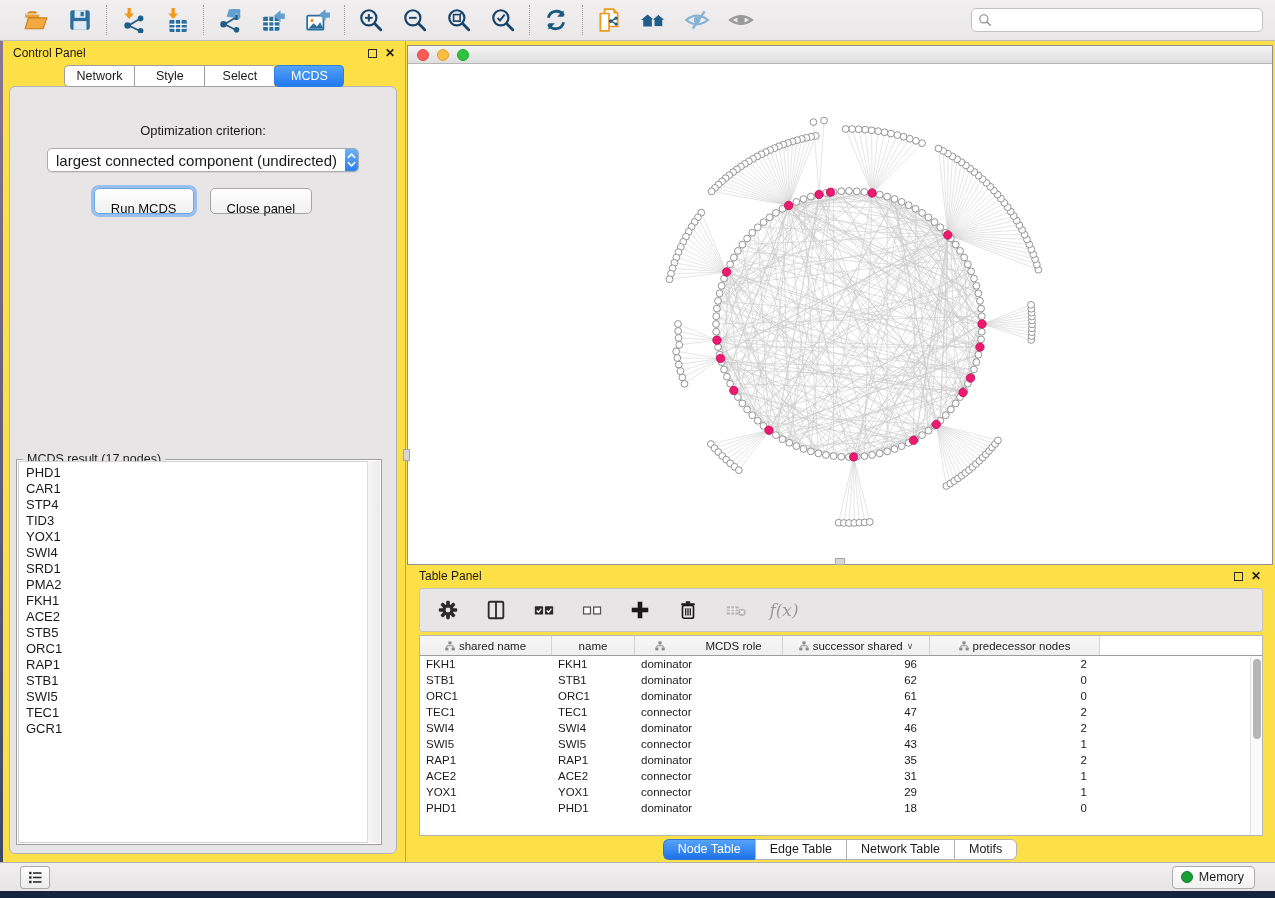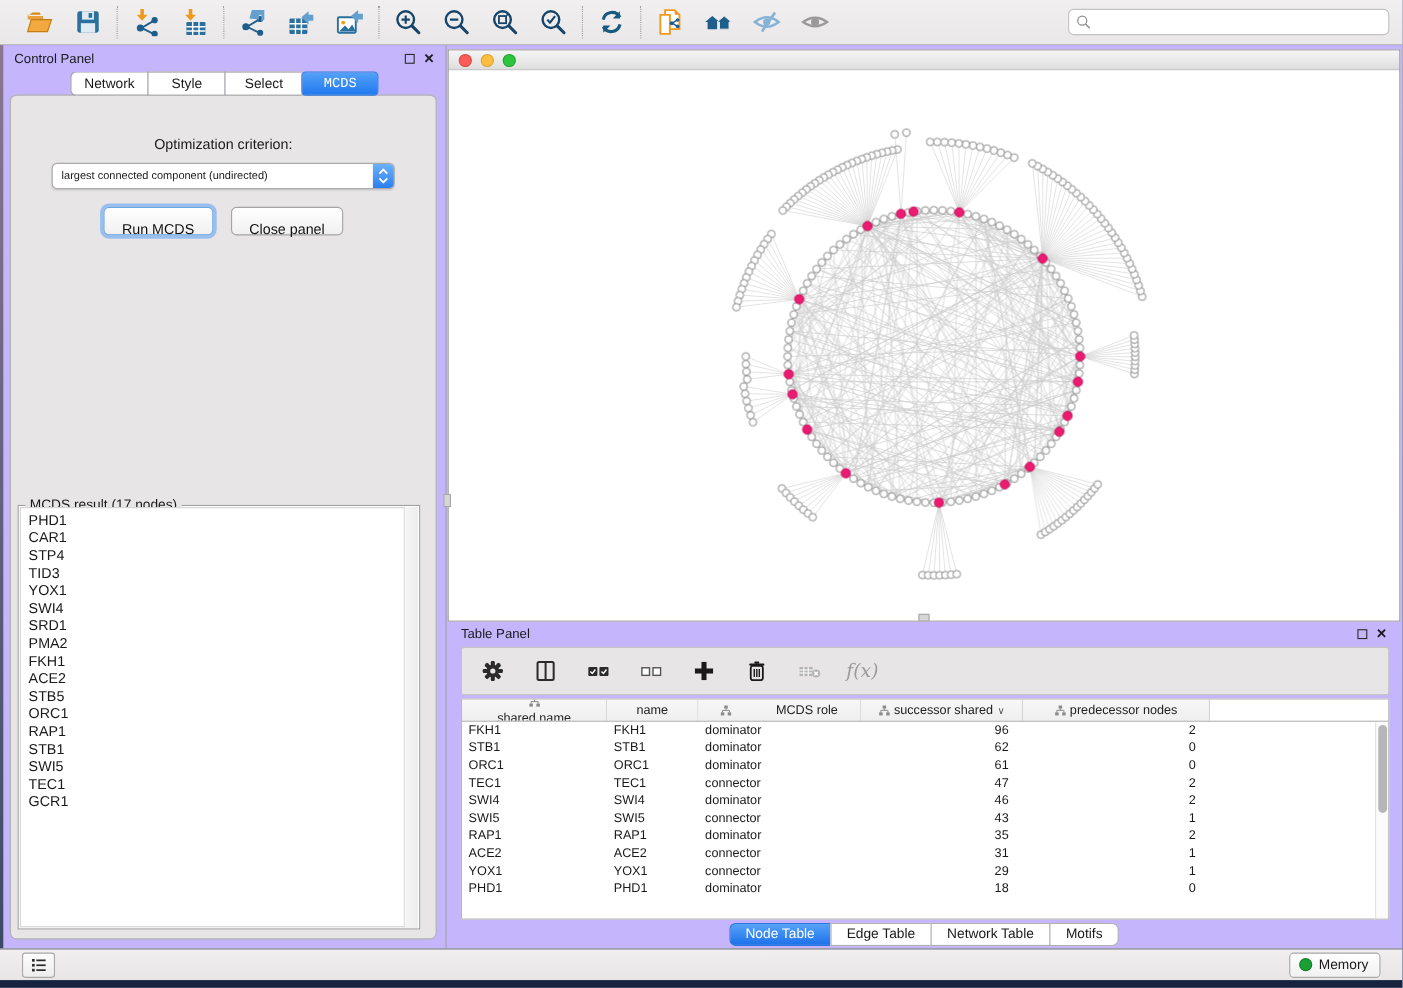--- a/index.html
+++ b/index.html
@@ -18,43 +18,43 @@
   .tb-sep { width:1px; height:30px; border-left:1px dotted #9f9f9f; }
   .tb-btn { width:28px; height:28px; display:flex; align-items:center; justify-content:center; cursor:pointer; }
   .tb-btn svg { width:26px; height:26px; }
   .tb-spacer { flex:1; }
   .searchbox { width:292px; height:24px; background:#fff; border:1px solid #c2c2c2; border-radius:5px;
     display:flex; align-items:center; padding:0 6px; margin-right:2px; }
   .searchbox svg { width:14px; height:14px; flex:0 0 auto; }
   .searchbox input { border:none; outline:none; flex:1; font-size:12px; margin-left:4px; background:transparent; }
 
   
-  .main { flex:1; display:flex; background:#c4b5fd; position:relative; min-height:0; }
+  .main { flex:1; display:flex; background:#fde047; position:relative; min-height:0; }
   .desktop-strip { position:absolute; left:0; top:0; bottom:0; width:3px;
     background:linear-gradient(180deg,#8a7790,#3d4a66); z-index:5; }
 
   
   .control-panel { width:406px; flex:0 0 auto; border-right:1px solid #a3a3a3; position:relative;
     padding-left:3px; display:flex; flex-direction:column; }
   .cp-header { height:24px; display:flex; align-items:center; padding:0 10px; font-size:12px; }
   .panel-head-title { flex:1; }
   .mini-btns { display:flex; align-items:center; gap:8px; }
   .float-box { width:9px; height:9px; border:1.5px solid #2b2b2b; display:inline-block; cursor:pointer; }
   .close-x { font-size:12px; font-weight:bold; color:#1a1a1a; cursor:pointer; line-height:1; }
   .cp-tabs { display:flex; justify-content:center; gap:0; position:relative; z-index:2; margin-bottom:-1px; }
   .cp-tab { min-width:70px; padding:3px 12px; text-align:center; font-size:12.5px; background:#fff;
     border:1px solid #9f9f9f; border-right:none; cursor:pointer; }
   .cp-tab:first-child { border-radius:5px 0 0 5px; }
-  .cp-tab:last-child { border-right:1px solid #9f9f9f; border-radius:0 5px 5px 0;font-family:Liberation Mono, monospace; }
+  .cp-tab:last-child { border-right:1px solid #9f9f9f; border-radius:0 5px 5px 0; }
   .cp-tab.active { background:linear-gradient(#54a1f7,#2079ef); color:#fff; border-color:#2f7de0; border-radius:4px; }
   .cp-card { margin:0 8px 8px 6px; flex:1; background:#e7e5e5; border:1px solid #b3b3b3; border-radius:6px;
     position:relative; padding-top:24px; }
   .opt-label { text-align:center; font-size:13px; margin-top:12px; }
   .criterion { width:312px; height:24px; margin:10px auto 0; background:#fff; border:1px solid #ababab;
-    border-radius:5px; display:flex; align-items:center; font-size:10px; cursor:pointer;
+    border-radius:5px; display:flex; align-items:center; font-size:15px; cursor:pointer;
     box-shadow:0 1px 1px rgba(0,0,0,.08); }
   .criterion .val { flex:1; padding:0 8px; white-space:nowrap; }
   .criterion .spin { width:19px; height:22px; background:linear-gradient(#6db1f9,#2b7ff0); border-radius:0 4px 4px 0;
     display:flex; flex-direction:column; align-items:center; justify-content:center; gap:2px; }
   .criterion .spin svg { width:9px; height:6px; }
   .btn-row { display:flex; justify-content:center; gap:16px; margin-top:16px; }
   .mac-btn { height:24px; padding:12px 16px; font-size:13px; background:linear-gradient(#ffffff,#f0f0f0);
     border:1px solid #a5a5a5; border-radius:5px; cursor:pointer; color:#111; }
   .mac-btn.focused { box-shadow:0 0 0 3px rgba(110,170,245,.65); border-color:#6ba7e5; }
   .result-fieldset { position:absolute; left:6px; right:14px; bottom:8px; top:372px;
@@ -1179,21 +1179,21 @@
               <circle cx="18.5" cy="14.5" r="4" fill="#b5b5b5"></circle>
               <path d="M16.7 12.7 l3.6 3.6 M20.3 12.7 l-3.6 3.6" stroke="#fff" stroke-width="1.3"></path>
             </svg>
           </div>
           <div class="tb-btn">
             <span class="fx">f(x)</span>
           </div>
         </div>
         <div class="tbl-wrap">
           <div class="tbl-header">
-              <div class="th-cell" style="width: 132px; flex-direction: column;">
+              <div class="th-cell" style="width: 132px;">
                 <span class="tree-ico">
                   <svg viewBox="0 0 10 10">
                     <g fill="#8a8a8a">
                       <rect x="3.4" y="0.4" width="3.2" height="2.8"></rect>
                       <rect x="0.2" y="6.6" width="3.2" height="2.8"></rect>
                       <rect x="6.6" y="6.6" width="3.2" height="2.8"></rect>
                     </g>
                     <path d="M5 3.2 v1.6 M1.8 6.6 V4.8 h6.4 v1.8" fill="none" stroke="#8a8a8a" stroke-width="0.9"></path>
                   </svg>
                 </span>

